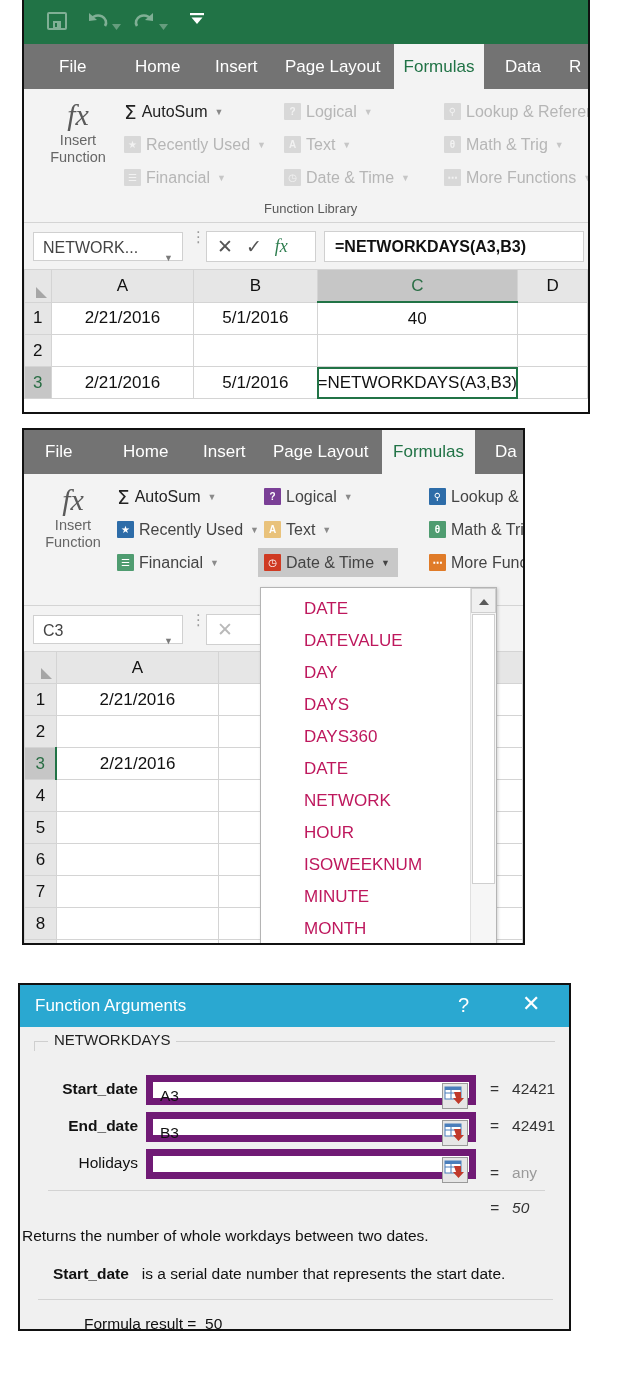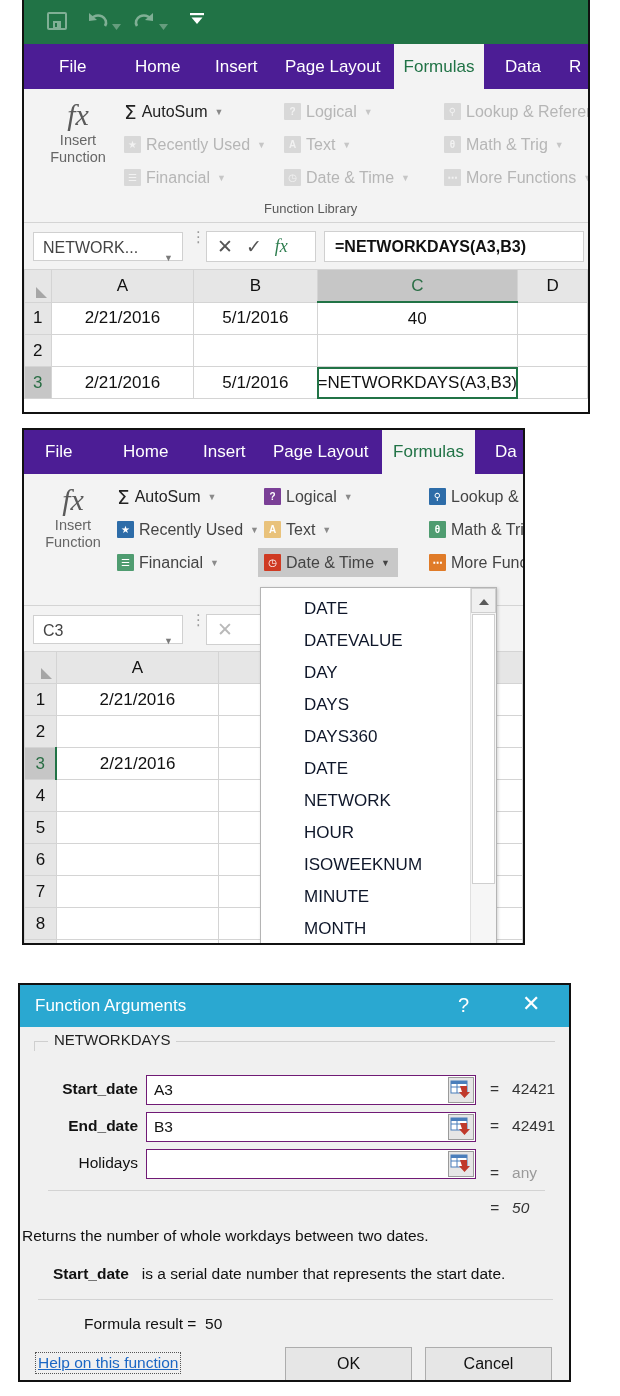--- a/index.html
+++ b/index.html
@@ -5,21 +5,21 @@
   html,body{margin:0;padding:0;background:#ffffff;}
   body{width:620px;height:1396px;position:relative;
        font-family:"Liberation Sans","DejaVu Sans",sans-serif;
        -webkit-font-smoothing:antialiased;}
   .panel{position:absolute;background:#ffffff;border:2px solid #111111;overflow:hidden;box-sizing:border-box;}
 
   
   #panel1{left:22px;top:0px;width:568px;height:414px;border-top:none;}
   .qat{height:44px;background:#217346;position:relative;}
   .qat .ico{position:absolute;top:10px;opacity:.55;}
-  .tabbar{height:45px;background:#4c1d95;position:relative;}
+  .tabbar{height:45px;background:#737373;position:relative;}
   .tab{position:absolute;top:0;height:45px;line-height:45px;color:#ffffff;font-size:17px;
        padding:0 11px;white-space:nowrap;box-sizing:border-box;}
   .tab.active{background:#f3f3f3;color:#217346;}
   .ribbon{background:#f3f3f3;position:relative;}
   .grp-label{position:absolute;font-size:13px;color:#595959;}
   .ifn{position:absolute;text-align:center;color:#666;font-size:14.5px;line-height:17px;}
   .ifn .fx{font-family:"Liberation Serif","DejaVu Serif",serif;font-style:italic;font-size:30px;color:#5a5a5a;line-height:34px;}
   .ritem{position:absolute;font-size:16px;color:#444;white-space:nowrap;display:flex;align-items:center;gap:5px;}
   .ritem.dis{color:#b6b6b6;}
   .ritem .cap{line-height:16px;}
@@ -49,40 +49,40 @@
   .corner:after{content:"";position:absolute;right:4px;bottom:4px;border-style:solid;
                 border-width:11px 0 0 11px;border-color:transparent transparent transparent #a6a6a6;}
   .cellsel{outline:2px solid #217346;outline-offset:-2px;position:relative;}
   .editcell{font-weight:bold;text-align:left;padding-left:3px;position:relative;z-index:5;}
 
   
   #panel2{left:22px;top:428px;width:503px;height:517px;}
   #panel2 .tabbar{height:44px;}
   #panel2 .tab{height:44px;line-height:44px;}
   .menu{position:absolute;background:#ffffff;border:1px solid #b4b4b4;box-shadow:1px 1px 3px rgba(0,0,0,.18);z-index:40;}
-  .mitem{height:32px;line-height:32px;font-size:17px;color:#0f172a;padding-left:43px;white-space:nowrap;}
+  .mitem{height:32px;line-height:32px;font-size:17px;color:#be185d;padding-left:43px;white-space:nowrap;}
   .msb{position:absolute;top:0;right:0;width:25px;bottom:0;background:#f6f6f6;border-left:1px solid #e0e0e0;}
   .msb-up{position:absolute;top:0;left:0;right:0;height:25px;background:#f0f0f0;border:1px solid #cfcfcf;box-sizing:border-box;}
   .msb-up:after{content:"";position:absolute;left:7px;top:10px;border-style:solid;border-width:0 5px 6px 5px;border-color:transparent transparent #5a5a5a transparent;}
   .msb-thumb{position:absolute;top:26px;left:1px;right:1px;height:270px;background:#ffffff;border:1px solid #cfcfcf;box-sizing:border-box;}
 
   
-  #panel3{left:18px;top:983px;width:553px;height:399px;background:#fdba74;}
+  #panel3{left:18px;top:983px;width:553px;height:348px;background:#fdba74;}
   .dlg-title{height:42px;background:#2aa8d1;position:relative;}
   .dlg-title .t{position:absolute;left:15px;top:11px;font-size:17px;color:#ffffff;}
   .dlg-title .q{position:absolute;left:438px;top:9px;font-size:20px;color:#ffffff;}
   .dlg-title .x{position:absolute;left:502px;top:8px;font-size:22px;color:#ffffff;line-height:22px;}
   .dlg-body{position:relative;background:#f0f0f0;height:357px;}
   .fset{position:absolute;left:14px;top:14px;right:14px;height:26px;border-top:1px solid #cfcfcf;}
   .fset .lg{position:absolute;left:14px;top:-11px;background:#f0f0f0;padding:0 6px;font-size:15px;color:#222;}
   .fset:before{content:"";position:absolute;left:0;top:0;width:1px;height:9px;background:#cfcfcf;}
   .arg{position:absolute;height:30px;}
   .arg .lab{position:absolute;right:0;top:5px;font-size:15.5px;color:#111;white-space:nowrap;}
   .arg .lab.b{font-weight:bold;}
-  .argin{position:absolute;height:30px;background:#ffffff;border:1px solid #701a75;box-sizing:border-box;
+  .argin{position:absolute;height:30px;background:#ffffff;border:7px solid #701a75;box-sizing:border-box;
          font-size:15.5px;color:#111;line-height:28px;padding-left:7px;}
   .picker{position:absolute;right:1px;top:1px;width:26px;height:26px;background:#e6e6e6;border:1px solid #9a9a9a;box-sizing:border-box;}
   .argres{position:absolute;font-size:15.5px;color:#333;white-space:nowrap;}
   .argres .eq{color:#333;}
   .argres .v{margin-left:13px;}
   .argres .v.dim{color:#9a9a9a;}
   .hr{position:absolute;height:1px;background:#d3d3d3;}
   .desc{position:absolute;font-size:15.5px;color:#111;white-space:nowrap;}
   .desc b{font-weight:bold;}
   .btn{position:absolute;height:34px;background:#e6e6e6;border:1px solid #adadad;box-sizing:border-box;

